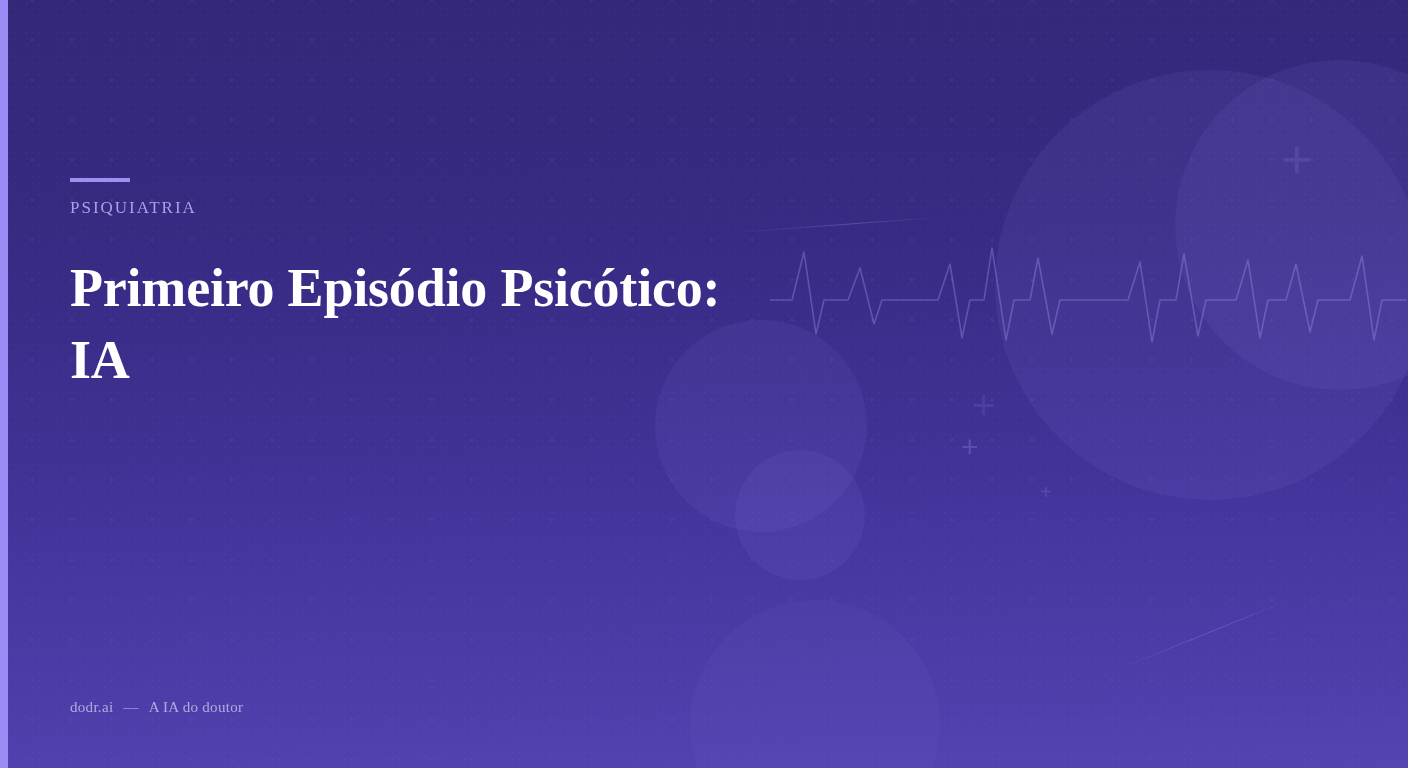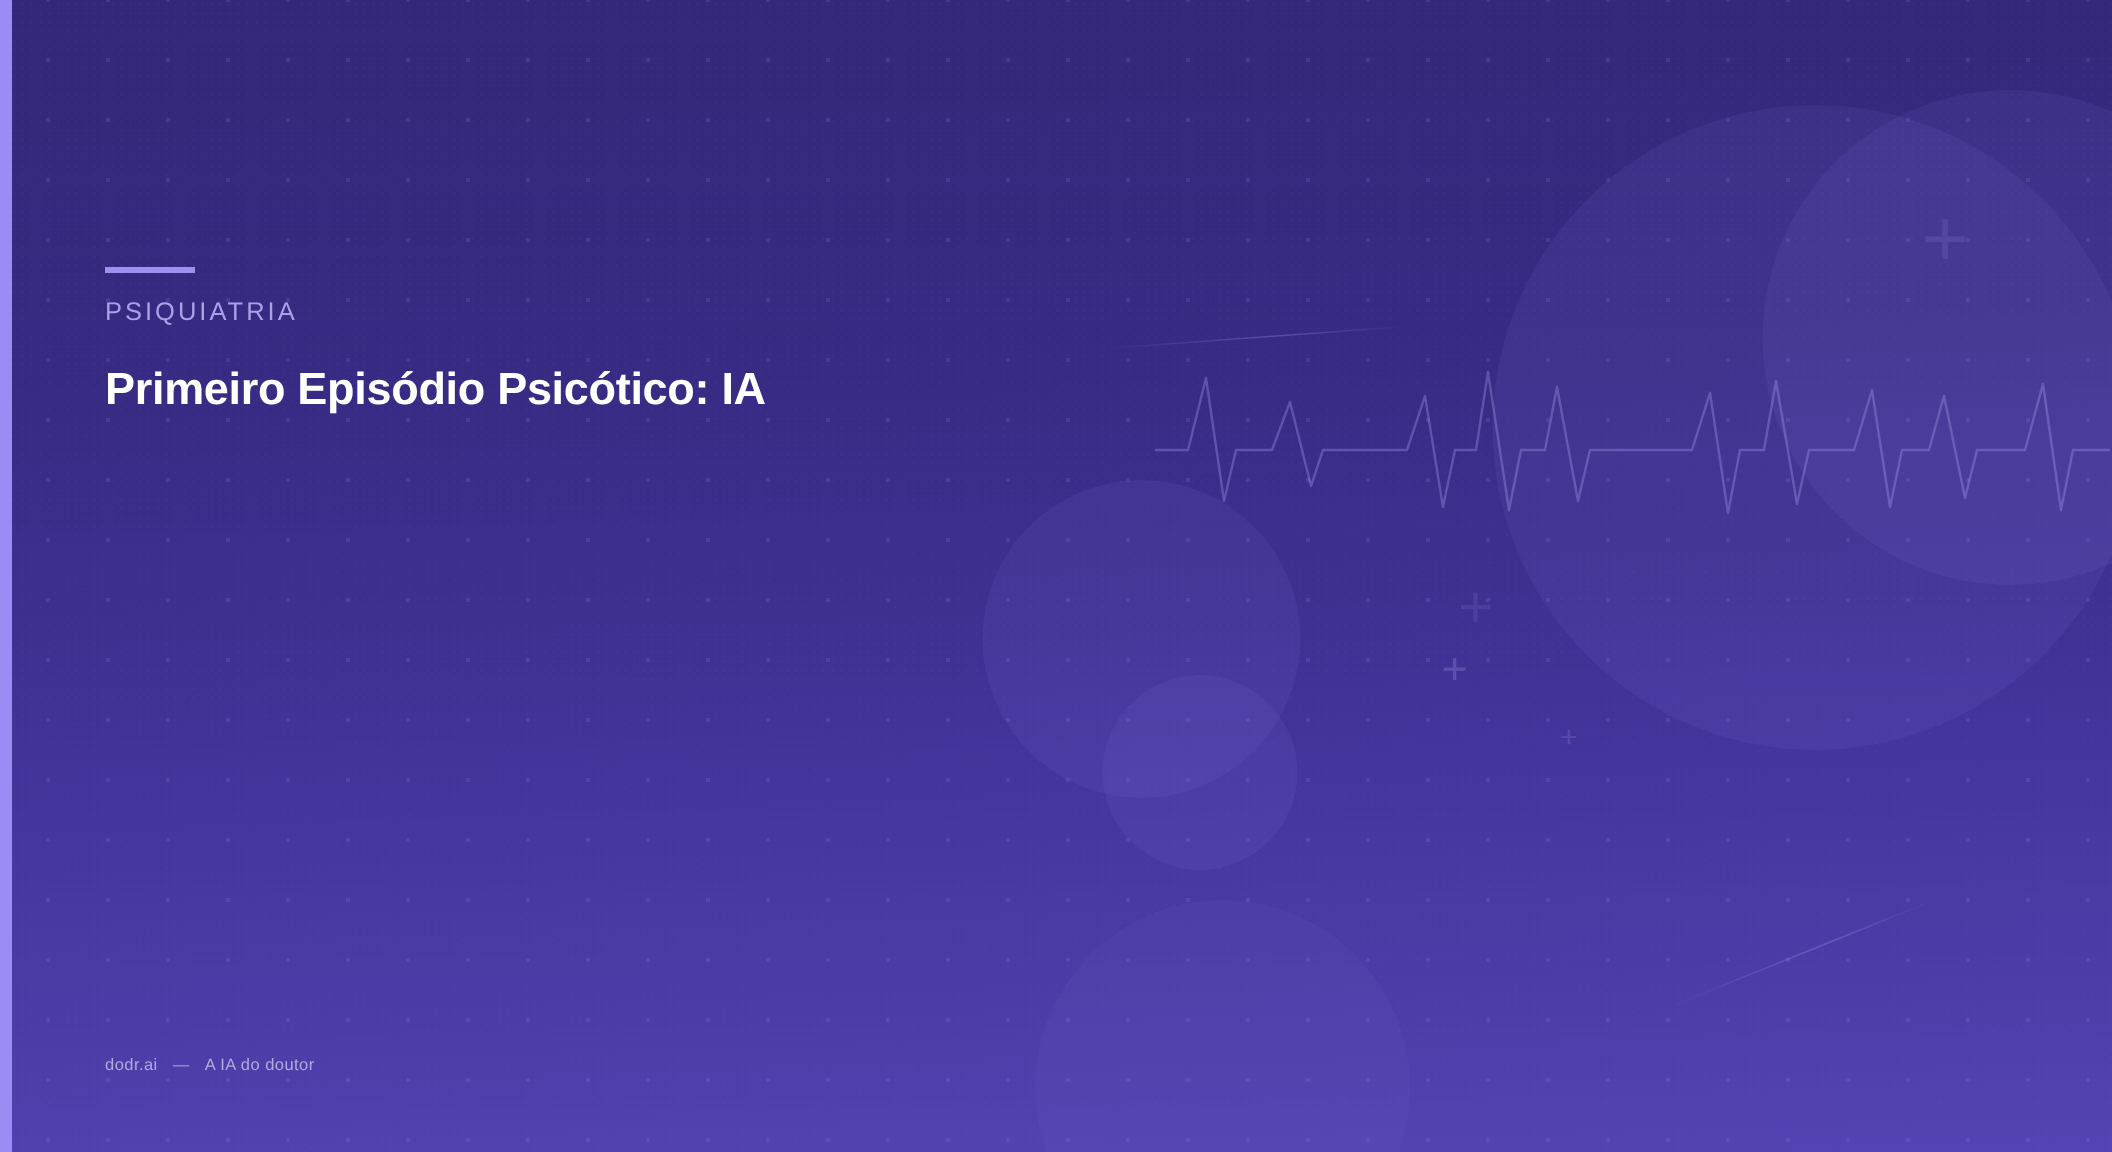--- a/index.html
+++ b/index.html
@@ -85,50 +85,51 @@
     background: #9a8cf5;
   }
 
   
   #content {
     position: absolute;
     left: 70px;
     top: 0;
     height: 100%;
     width: 760px;
+    font-family: Liberation Serif, serif;
   }
   #kicker-bar {
     position: absolute;
     top: 178px; left: 0;
     width: 60px; height: 4px;
     background: #9d90f0;
   }
   #kicker {
     position: absolute;
     top: 198px; left: 0;
     font-size: 17px;
     letter-spacing: 2.0px;
     color: #ab9fe9;
     font-weight: 400;
   }
   #headline {
     position: absolute;
-    top: 240px; left: 0;
+    top: 252px; left: 0;
     width: 700px;
     margin: 0;
-    font-size: 30px;
+    font-size: 54px;
     font-weight: 700;
     line-height: 1.34;
     color: #ffffff;
     letter-spacing: -0.2px;
   }
   #footer {
     position: absolute;
     bottom: 52px; left: 0;
-    font-size: 11px;
+    font-size: 15px;
     color: #b3aade;
     letter-spacing: 0.3px;
     white-space: nowrap;
   }
   #footer .sep { padding: 0 10px; color: #a79dd6; }
 </style>
 </head>
 <body>
 
 <div id="stage">

